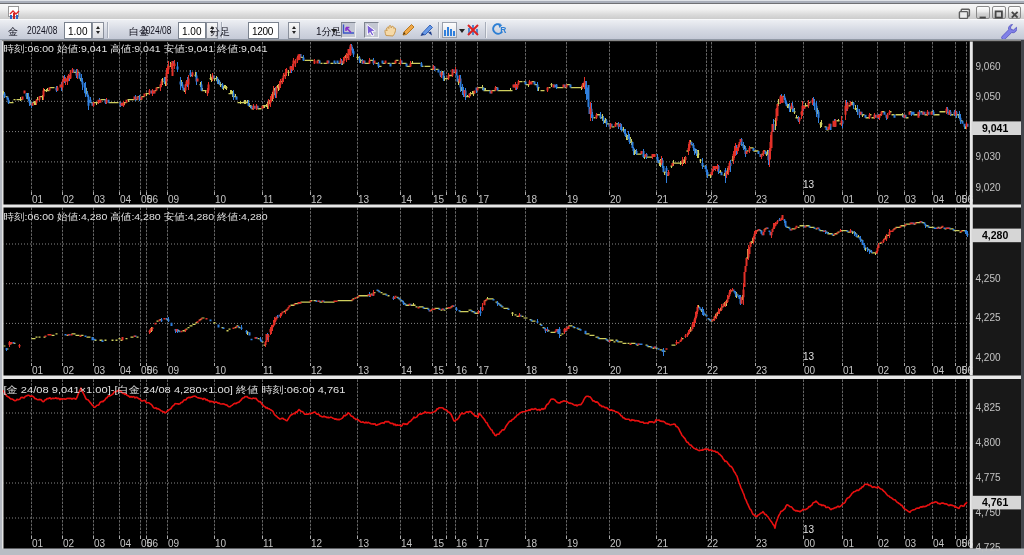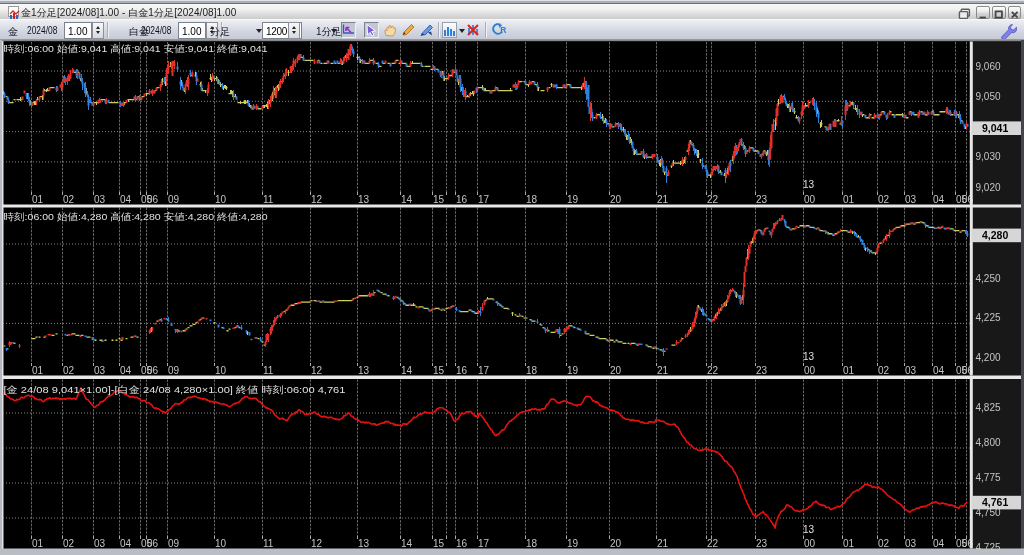--- a/index.html
+++ b/index.html
@@ -183,21 +183,20 @@
 <text x="3.5" y="219.5" font-size="9.6" fill="#e0e0e0" textLength="264" lengthAdjust="spacingAndGlyphs">時刻:06:00 始値:4,280 高値:4,280 安値:4,280 終値:4,280</text>
 <text x="3.5" y="393" font-size="9.6" fill="#e0e0e0" textLength="342" lengthAdjust="spacingAndGlyphs">[金 24/08 9,041×1.00]-[白金 24/08 4,280×1.00] 終値 時刻:06:00 4,761</text>
 </svg>
 <div id="titlebar">
  <div id="ticon"><svg width="11" height="11" viewBox="0 0 11 11">
           <rect x="1" y="5" width="2" height="5" fill="#2b64c4"></rect>
           <rect x="4" y="3" width="2" height="7" fill="#cc2222"></rect>
           <rect x="7" y="5" width="2" height="5" fill="#2b64c4"></rect>
           <polyline points="1,4 4,1 7,4 10,1" fill="none" stroke="#dd2222" stroke-width="1.3"></polyline>
         </svg></div>
- <div id="ttext">金1分足[2024/08]1.00 - 白金1分足[2024/08]1.00</div>
  <svg style="position:absolute;left:958px;top:5px" width="13" height="12" viewBox="0 0 13 12">
         <rect x="3.2" y="1.2" width="8.2" height="6.8" rx="0.8" fill="none" stroke="#5e5e5e" stroke-width="1.4"></rect>
         <rect x="1.4" y="3.6" width="8.2" height="6.8" rx="0.8" fill="#ececec" stroke="#5e5e5e" stroke-width="1.4"></rect>
       </svg>
  <div class="wbtn" style="left:976px"><svg width="11.5" height="11.5" viewBox="0 0 11.5 11.5">
           <rect x="2.6" y="7.6" width="6.2" height="1.9" fill="#474747"></rect>
         </svg></div>
  <div class="wbtn" style="left:992px"><svg width="11.5" height="11.5" viewBox="0 0 11.5 11.5">
           <rect x="2.6" y="2.4" width="6.3" height="6.2" fill="none" stroke="#474747" stroke-width="1.8"></rect>
         </svg></div>
@@ -217,21 +216,21 @@
  <div class="tlabel" style="left:129px">白金</div>
  <div class="tlabel tdate" style="left:141px">2024/08</div>
  <div class="spin" style="left:178px;width:28px">1.00</div>
  <div class="spinbtn" style="left:205.5px">
         <i class="up"></i>
         <i class="dn"></i>
       </div>
  <div class="tsep" style="left:221px"></div>
  <div class="tlabel" style="left:210px">分足</div>
  <div class="ddarrow" style="left:256px"></div>
- <div class="spin" style="left:262px;width:40px;letter-spacing:-.3px">1200</div>
+ <div class="spin" style="left:248px;width:31px;letter-spacing:-.3px">1200</div>
  <div class="spinbtn" style="left:288px">
         <i class="up"></i>
         <i class="dn"></i>
       </div>
  <div class="tlabel" style="left:316px">1分足</div>
  <div class="ddarrow" style="left:331px"></div>
  <div class="tbtn pressed" style="left:341px"><svg width="13" height="14" viewBox="0 0 13 13">
           <path d="M1.5 1V10M1 9.5H12" stroke="#3a55c8" stroke-width="1.4"></path>
           <path d="M9 9L4 4M4 4v3.4M4 4h3.4" stroke="#8833cc" stroke-width="1.6"></path>
         </svg></div>

